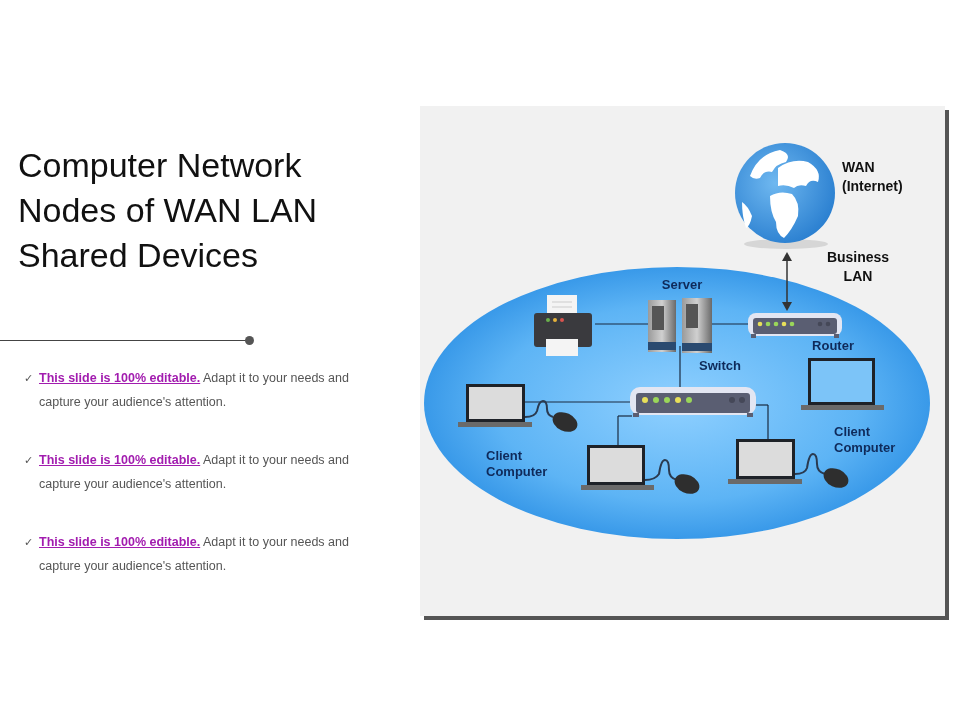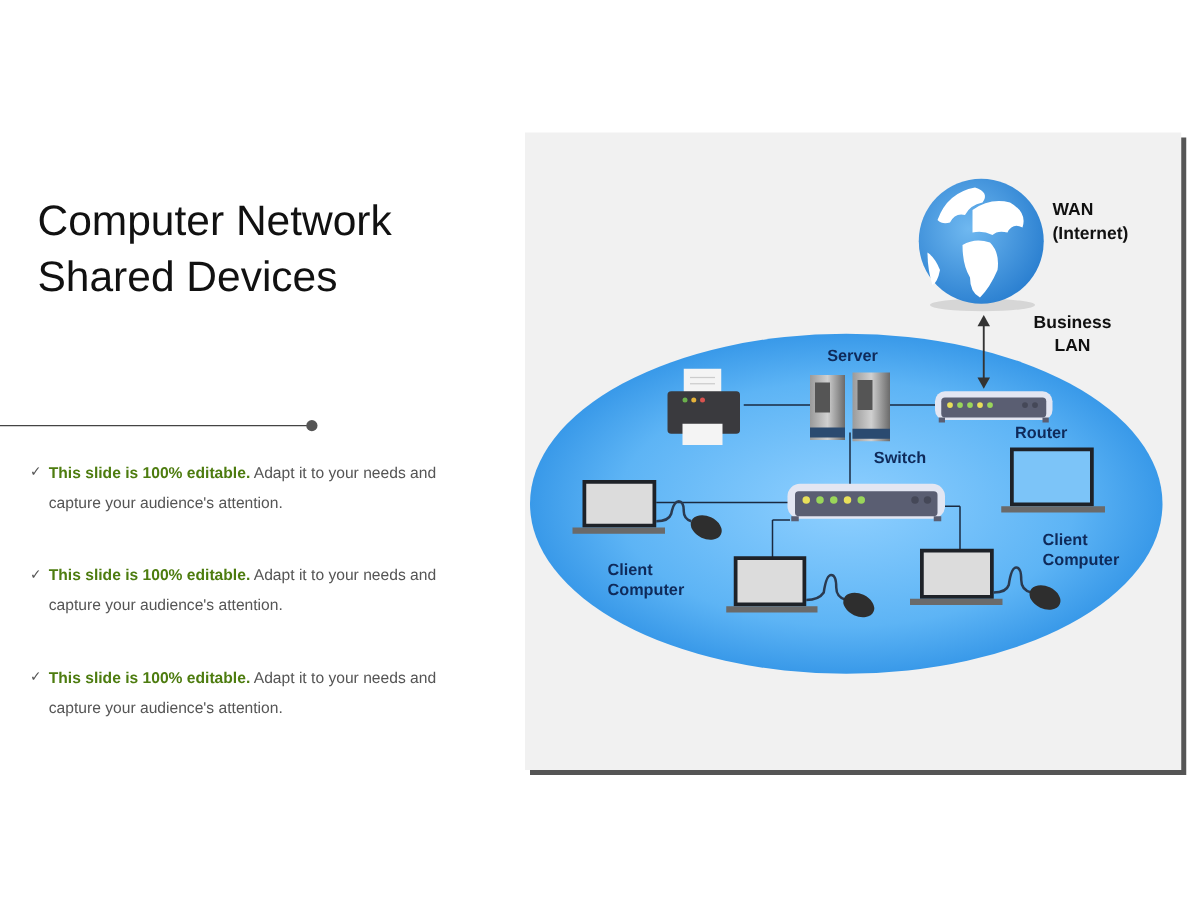--- a/index.html
+++ b/index.html
@@ -1,37 +1,38 @@
 <!DOCTYPE html>
 <html><head>
 <meta charset="utf-8">
 <style>
   html, body { margin:0; padding:0; }
   body { width:960px; height:720px; background:#ffffff; position:relative; overflow:hidden;
          font-family:"Liberation Sans", sans-serif; }
   .title { position:absolute; left:18px; top:143px; width:380px; font-size:34px; line-height:45px;
-           color:#111; margin:12px; font-weight:normal; }
+           color:#111; margin:0; font-weight:normal; }
   .title span { display:block; white-space:nowrap; }
   .divider { position:absolute; left:0; top:340px; width:248px; height:1px; background:#444; }
   .divider-dot { position:absolute; left:245px; top:336px; width:9px; height:9px; border-radius:50%; background:#555; }
   .bullets { position:absolute; left:22px; top:366px; width:350px; margin:0; padding:0; list-style:none; }
   .bullet { position:relative; padding-left:17px; font-size:12.5px; line-height:24px; color:#555; margin-bottom:34px; }
   .bullet .check { position:absolute; left:2px; top:0; color:#555; font-size:11px; }
-  .bullet b { color:#4d7c0f; }
+  .bullet b { color:#a21caf;text-decoration:underline; }
   .panel-shadow { position:absolute; left:424px; top:110px; width:525px; height:510px; background:#555; }
   .panel { position:absolute; left:420px; top:106px; width:525px; height:510px; background:#f1f1f1; }
   svg.diagram { position:absolute; left:420px; top:106px; }
   .lbl { font-family:"Liberation Sans", sans-serif; font-weight:bold; font-size:13px; fill:#0f2a5a; }
   .lbl-dark { font-family:"Liberation Sans", sans-serif; font-weight:bold; font-size:14px; fill:#111; }
 </style>
 </head>
 <body>
 
 <h1 class="title">
   <span>Computer Network</span>
+  <span>Nodes of WAN LAN</span>
   <span>Shared Devices</span>
 </h1>
 <div class="divider"></div>
 <div class="divider-dot"></div>
 
 <ul class="bullets">
   <li class="bullet">
     <span class="check">✓</span>
     <b>This slide is 100%  editable.</b><span> Adapt it to your needs and capture your audience's  attention.</span>
   </li>

